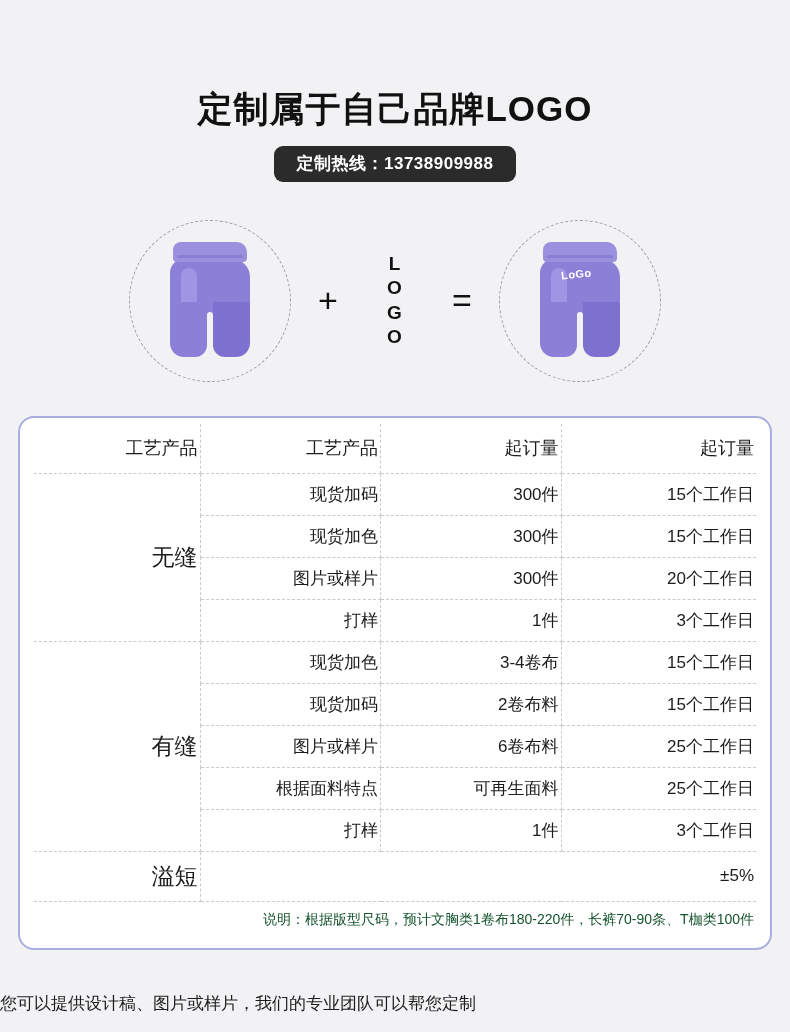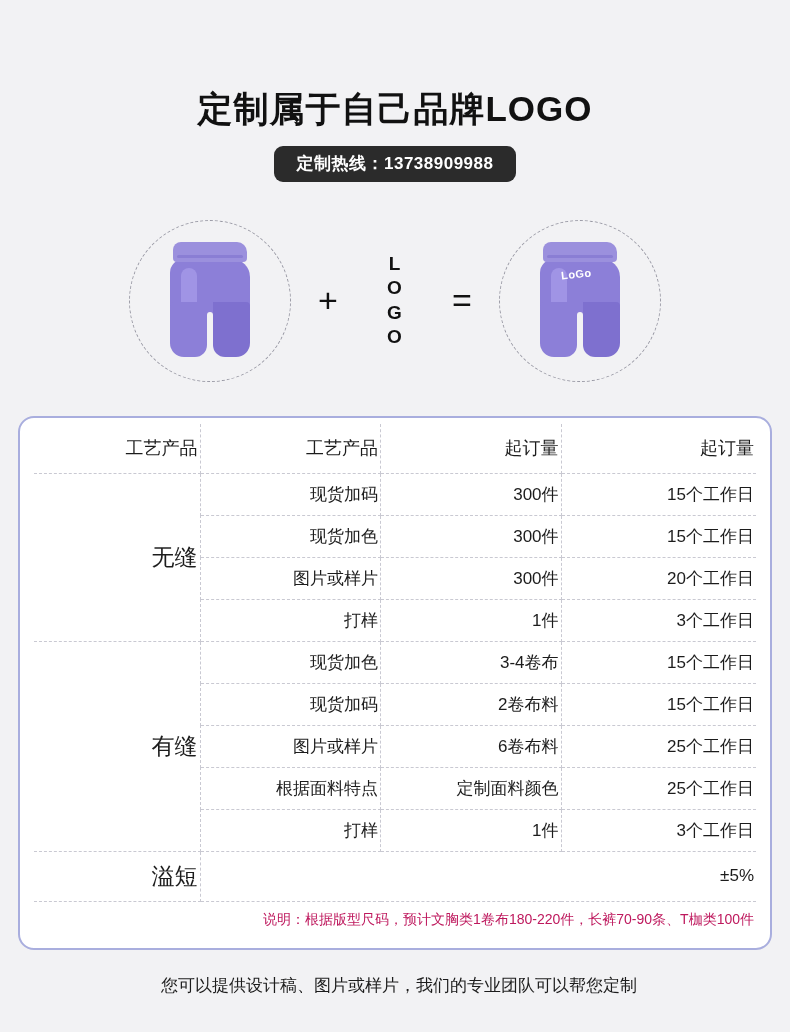--- a/index.html
+++ b/index.html
@@ -180,37 +180,36 @@
   td.group {
     font-size: 23px;
     border-right: 1px dashed #c9c9d2;
   }
   tr.last-row td { border-bottom: none; }
   td.note {
     font-size: 14px;
     text-align: center;
     border-right: none;
     padding: 11px 4px 6px 4px;
-    color: #be185d;
+    color: #14532d;
   }
   td.span-val {
     text-align: center;
     border-right: none;
   }
   .col1 { width: 23%; }
   .col2 { width: 25%; }
   .col3 { width: 25%; }
   .col4 { width: 27%; }
 
   .footer-note {
-    text-align: center;
+    text-align: left;
     font-size: 17px;
     color: #1c1c1c;
-    margin-top: 24px;
-    padding-left: 8px;
+    margin-top: 42px;
   }
 </style>
 </head>
 <body>
 
 <div class="page">
 
   <div class="title">定制属于自己品牌LOGO</div>
 
   <div class="hotline-wrap">
@@ -300,21 +299,21 @@
           <td>2卷布料</td>
           <td>15个工作日</td>
         </tr>
         <tr>
           <td>图片或样片</td>
           <td>6卷布料</td>
           <td>25个工作日</td>
         </tr>
         <tr>
           <td>根据面料特点</td>
-          <td>定制面料颜色</td>
+          <td>可再生面料</td>
           <td>25个工作日</td>
         </tr>
         <tr>
           <td>打样</td>
           <td>1件</td>
           <td>3个工作日</td>
         </tr>
 
         <tr>
           <td class="group">溢短</td>

